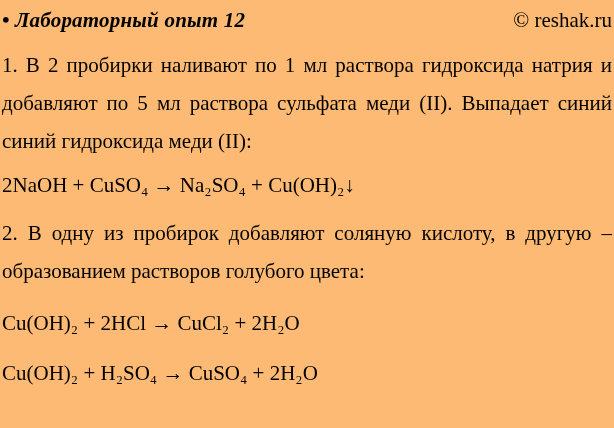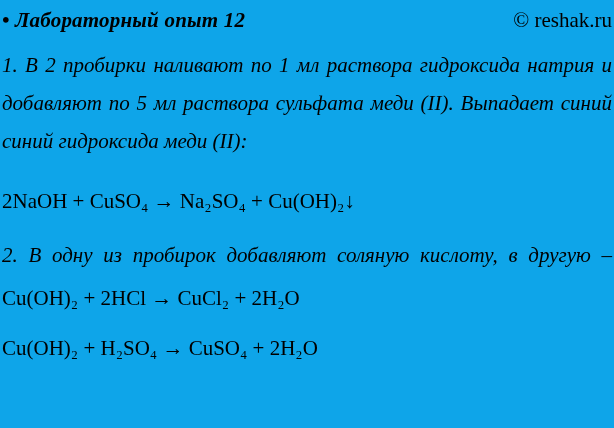--- a/index.html
+++ b/index.html
@@ -7,54 +7,54 @@
     padding: 0;
     background: #ffffff;
   }
   .page {
     position: relative;
     box-sizing: border-box;
     width: 614px;
     height: 428px;
     padding: 4px 2px 0 2px;
     overflow: hidden;
-    background: #0ea5e9;
+    background: #fdba74;
     color: #000000;
     font-family: "Liberation Serif", "DejaVu Serif", serif;
     font-size: 21px;
   }
   .header {
     display: flex;
     justify-content: space-between;
     align-items: baseline;
     line-height: 32px;
   }
   .title {
     font-weight: bold;
     font-style: italic;
     letter-spacing: 0.2px;
   }
   .copyright {
     font-style: normal;
     font-weight: normal;
   }
   .para { margin-top: 10px; }
-  .para .line { line-height: 38px; font-style: italic; }
+  .para .line { line-height: 38px; }
   .just {
     text-align: justify;
     text-align-last: justify;
   }
   .equation {
     line-height: 38px;
-    margin-top: 22px;
+    margin-top: 6px;
     white-space: nowrap;
   }
-  .equation.eq2 { margin-top: 5px; }
+  .equation.eq2 { margin-top: 14px; }
   .equation.eq3 { margin-top: 12px; }
-  .para.p2 { margin-top: 16px; }
+  .para.p2 { margin-top: 10px; }
 </style>
 </head>
 <body>
 
 <div class="page">
 
   <div class="header">
     <span class="title">• Лабораторный опыт 12</span>
     <span class="copyright">© reshak.ru</span>
   </div>
@@ -62,19 +62,20 @@
   <div class="para p1">
     <div class="line just">1. В 2 пробирки наливают по 1 мл раствора гидроксида натрия и</div>
     <div class="line just">добавляют по 5 мл раствора сульфата меди (II). Выпадает синий</div>
     <div class="line">синий гидроксида меди (II):</div>
   </div>
 
   <div class="equation eq1">2NaOH + CuSO₄ → Na₂SO₄ + Cu(OH)₂↓</div>
 
   <div class="para p2">
     <div class="line just">2. В одну из пробирок добавляют соляную кислоту, в другую –</div>
+    <div class="line">образованием растворов голубого цвета:</div>
   </div>
 
   <div class="equation eq2">Cu(OH)₂ + 2HCl → CuCl₂ + 2H₂O</div>
 
   <div class="equation eq3">Cu(OH)₂ + H₂SO₄ → CuSO₄ + 2H₂O</div>
 
 </div>
 
 </body></html>

